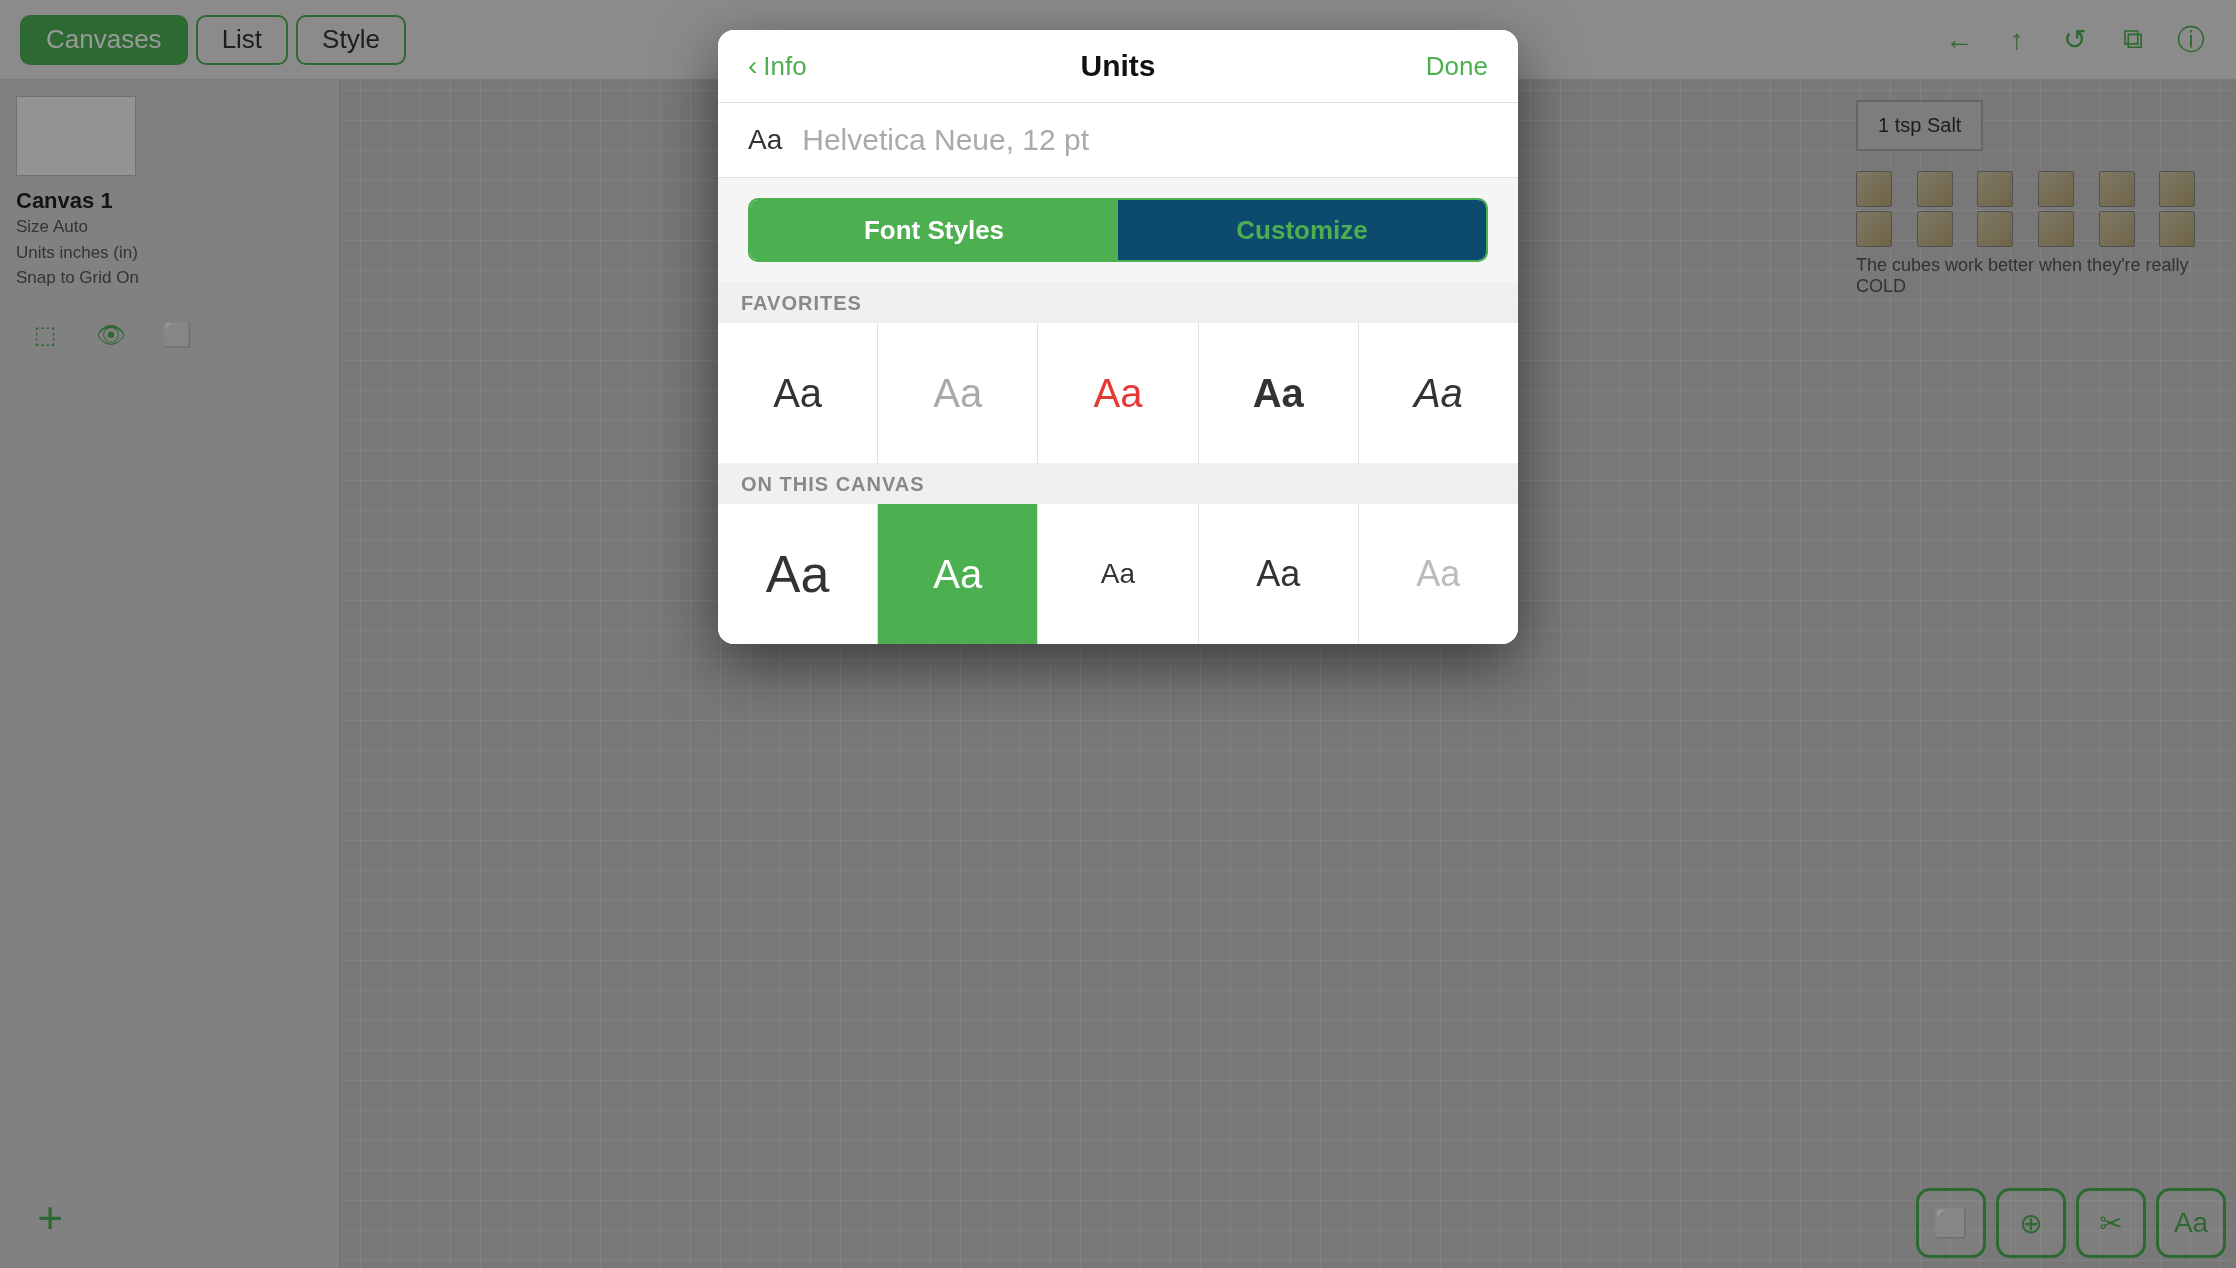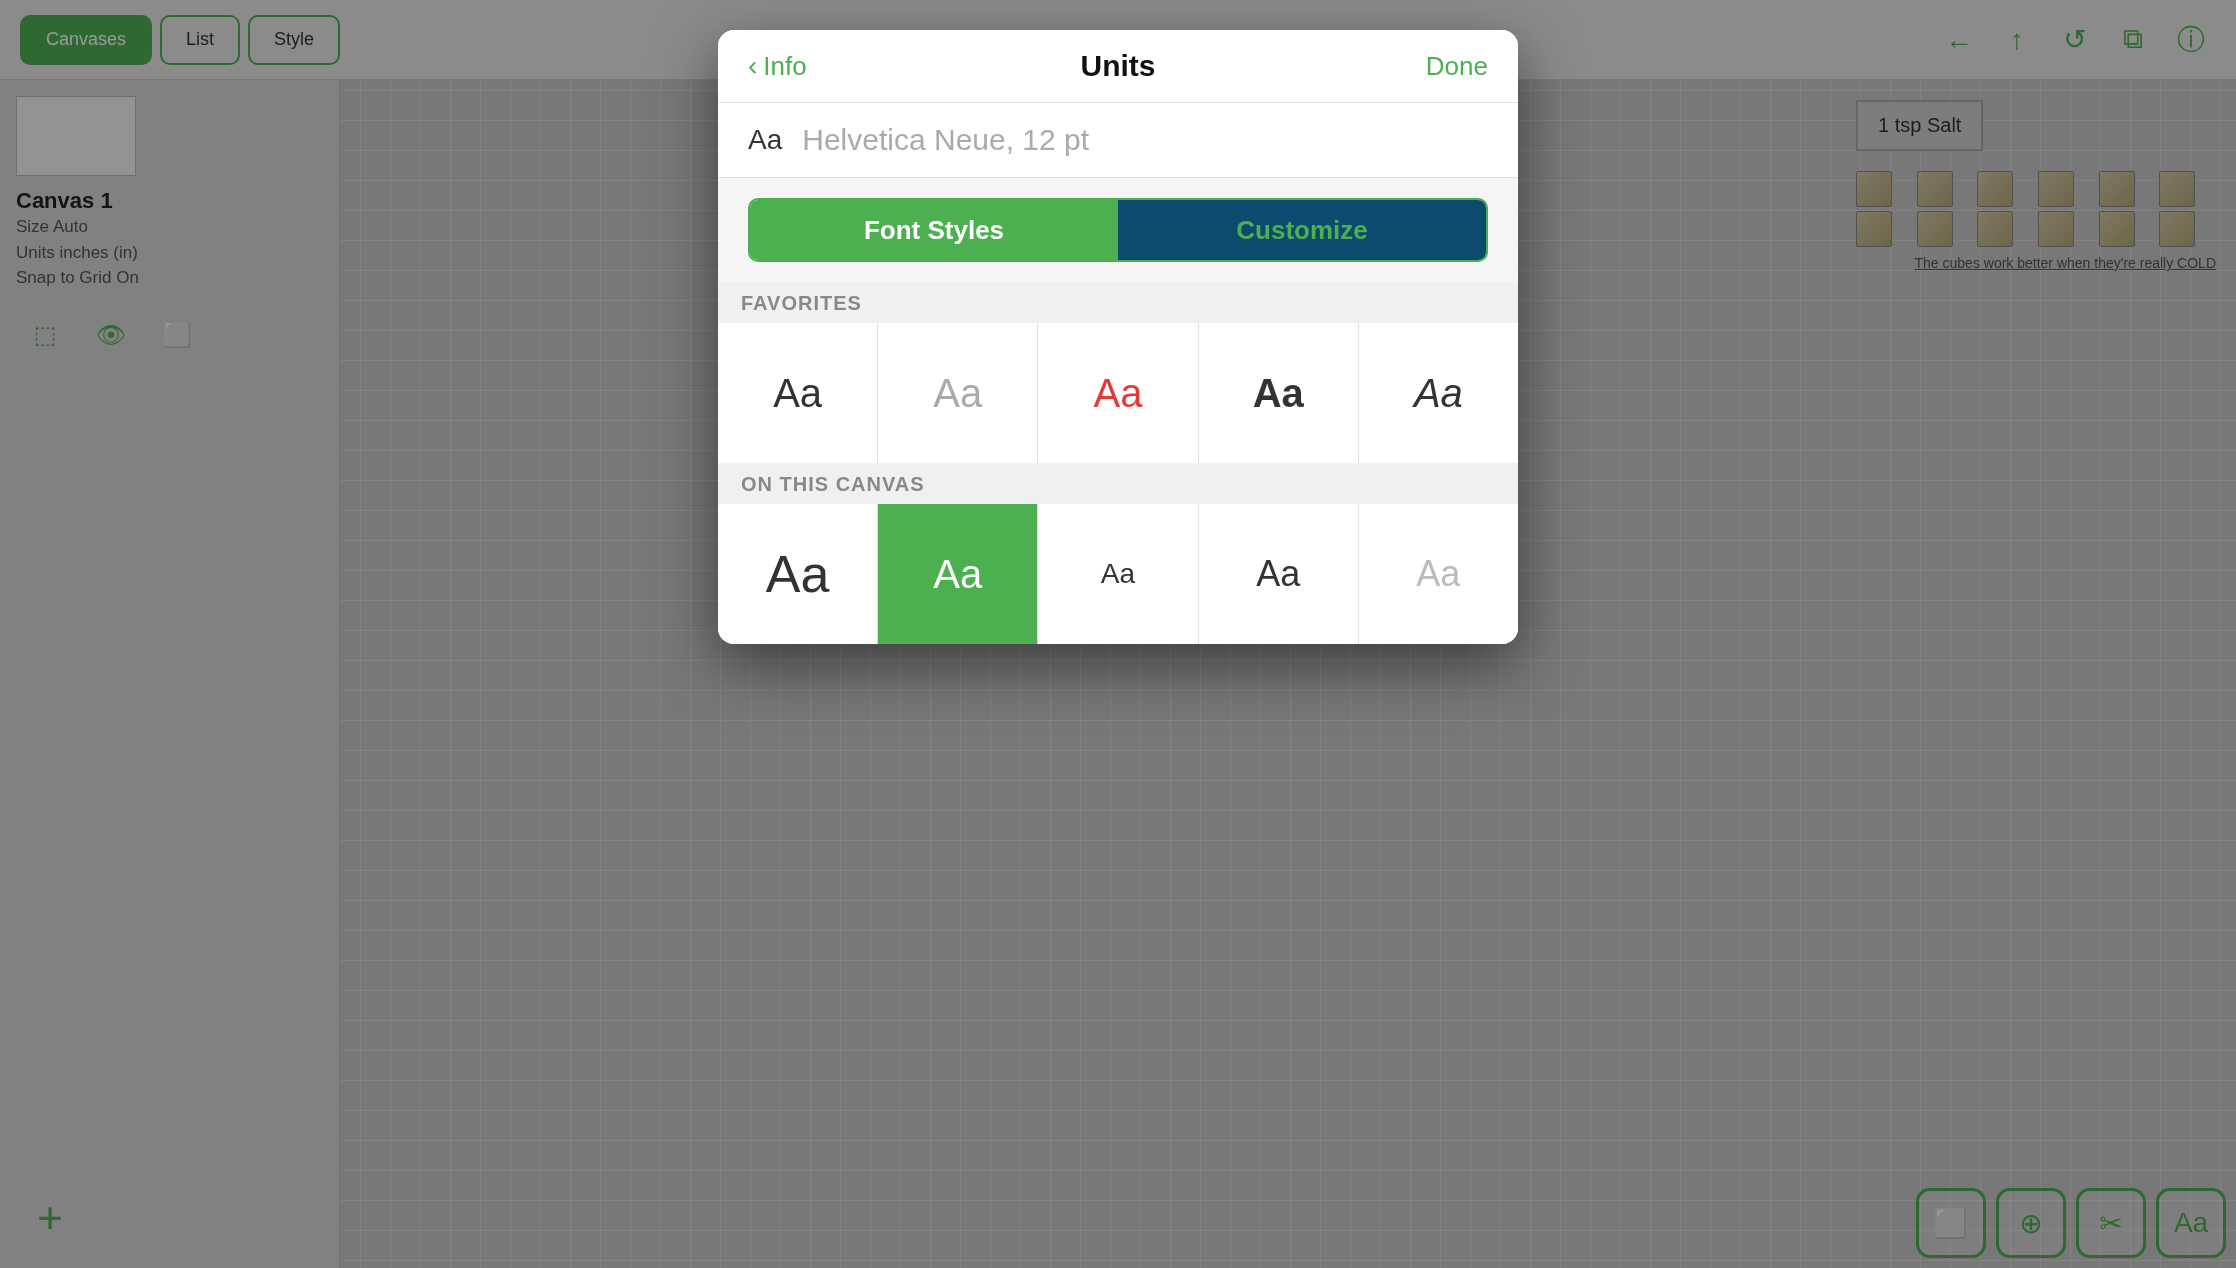--- a/index.html
+++ b/index.html
@@ -35,21 +35,21 @@
       padding: 0 20px;
       gap: 8px;
       z-index: 1;
     }
 
     .tab-btn {
       height: 50px;
       padding: 0 24px;
       border-radius: 10px;
       border: 2px solid #4caf50;
-      font-size: 18px;
+      font-size: 26px;
       cursor: pointer;
       font-weight: 500;
     }
     .tab-btn.active {
       background: #4caf50;
       color: white;
     }
     .tab-btn.inactive {
       background: transparent;
       color: #333;
@@ -172,23 +172,22 @@
       border: 2px solid #aaa;
       padding: 12px 20px;
       font-size: 20px;
       color: #333;
       display: inline-block;
       margin-bottom: 20px;
     }
 
     .cubes-area {
       color: #555;
-      font-size: 14px;
-      text-align: right;
-      text-decoration: underline;
+      font-size: 18px;
+      text-align: left;
     }
 
     .cubes-grid {
       display: grid;
       grid-template-columns: repeat(6, 1fr);
       gap: 4px;
       margin-bottom: 8px;
     }
 
     .cube {

